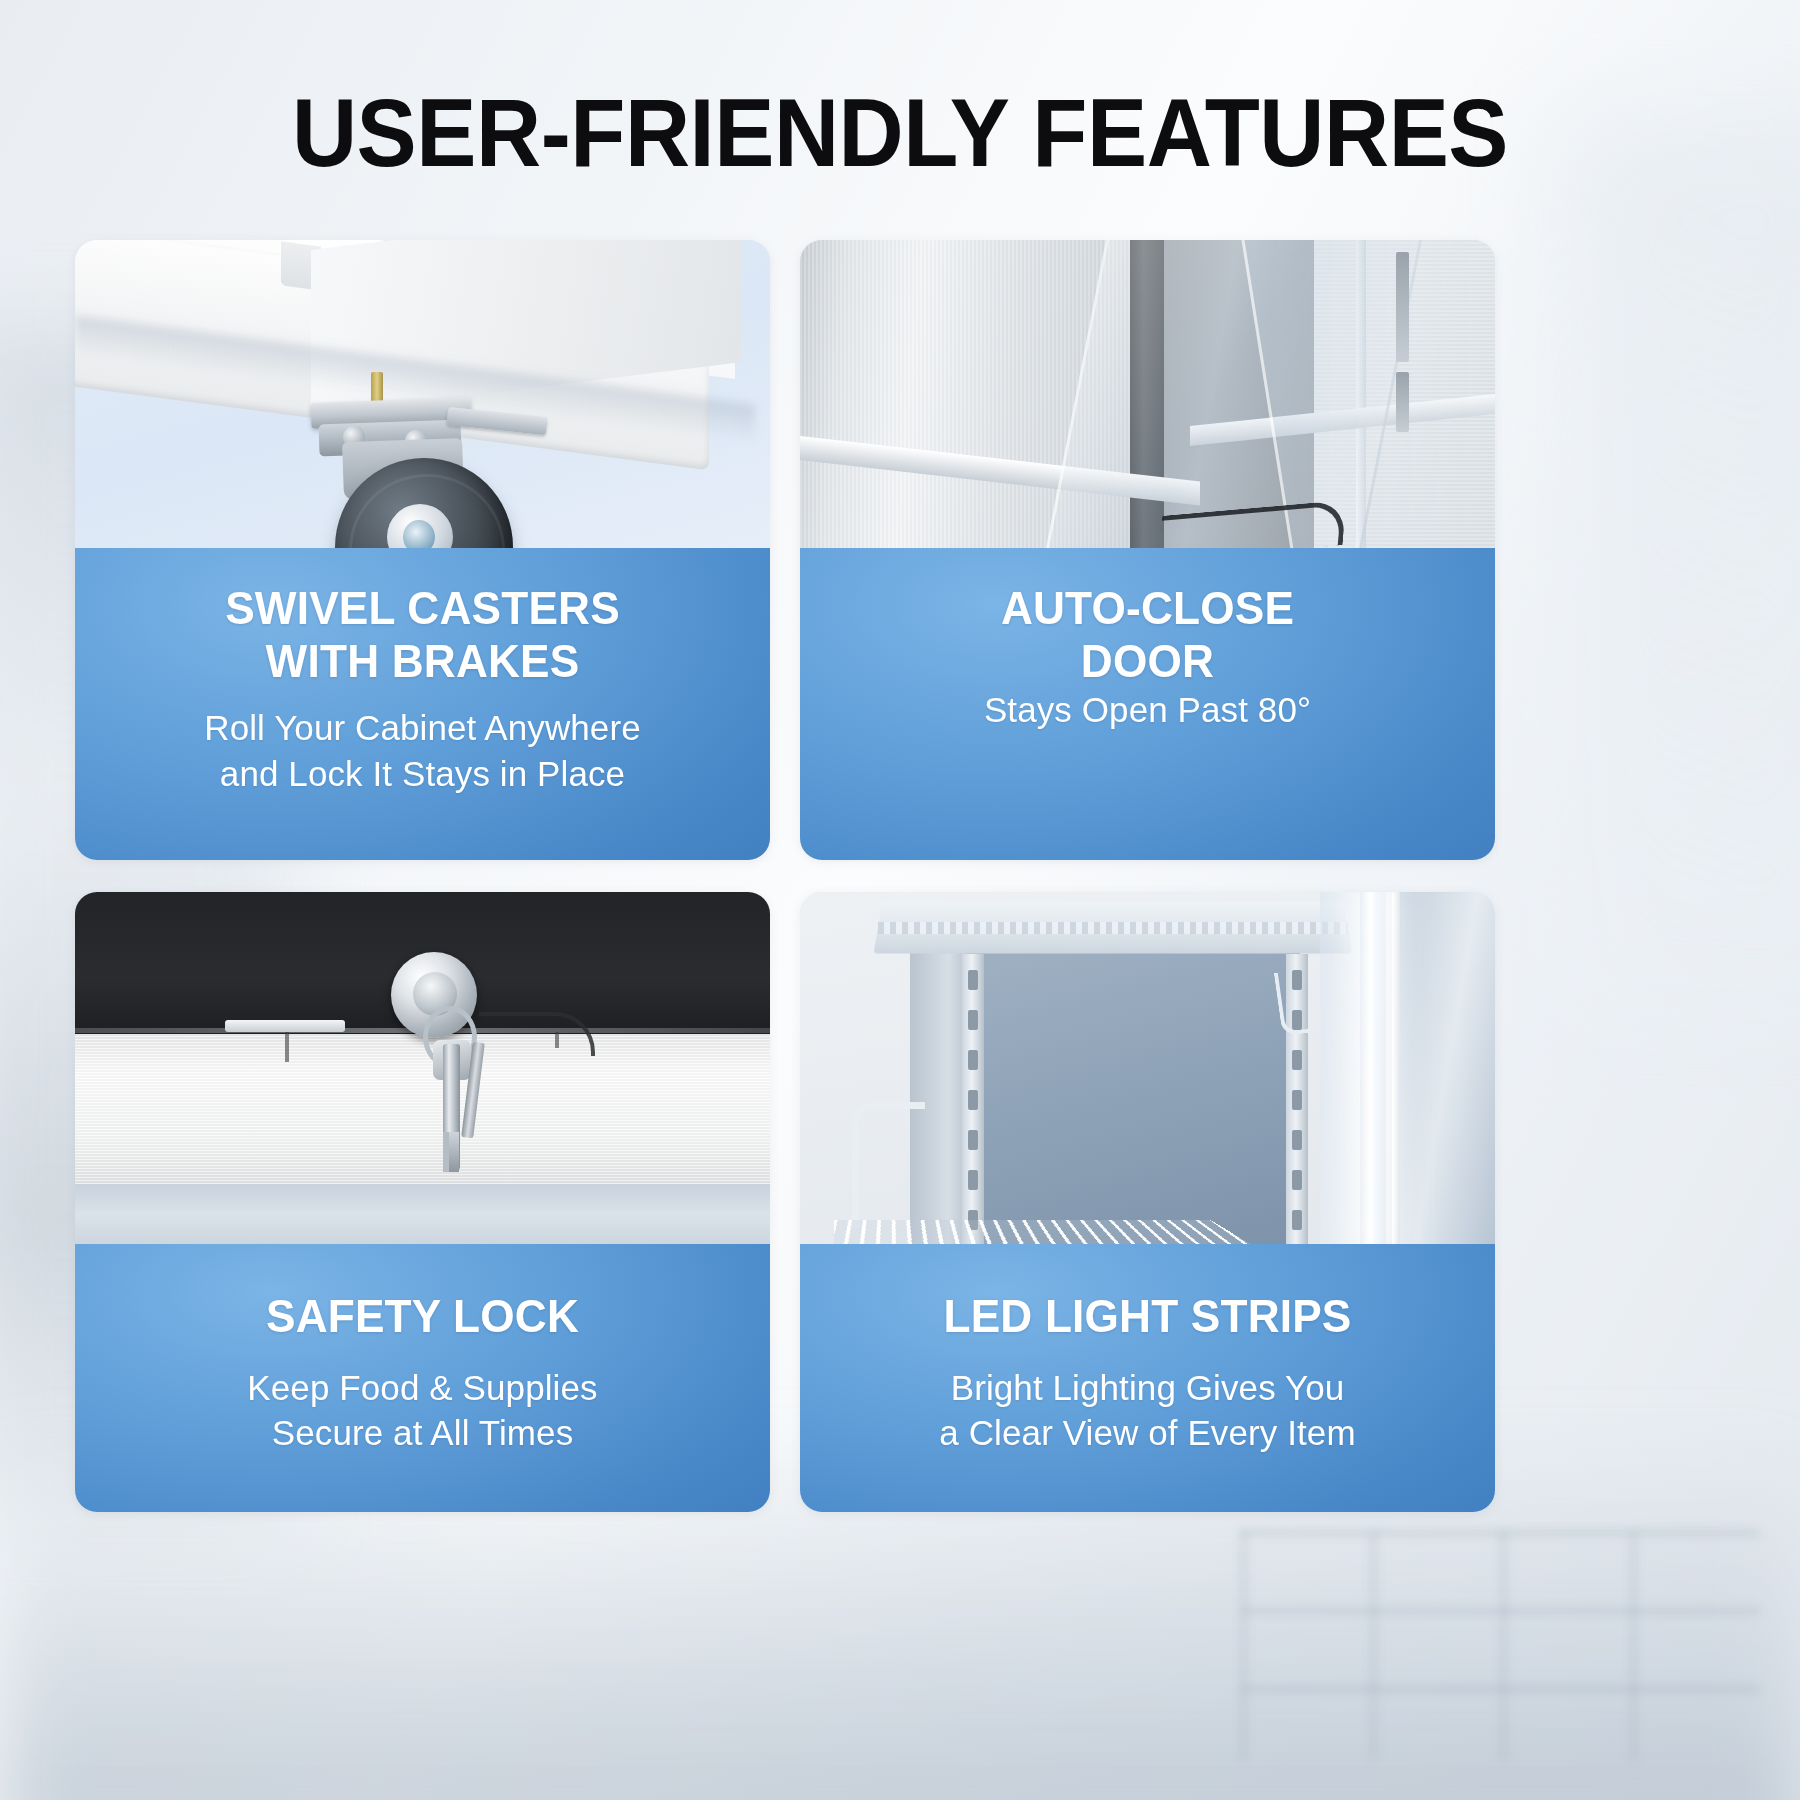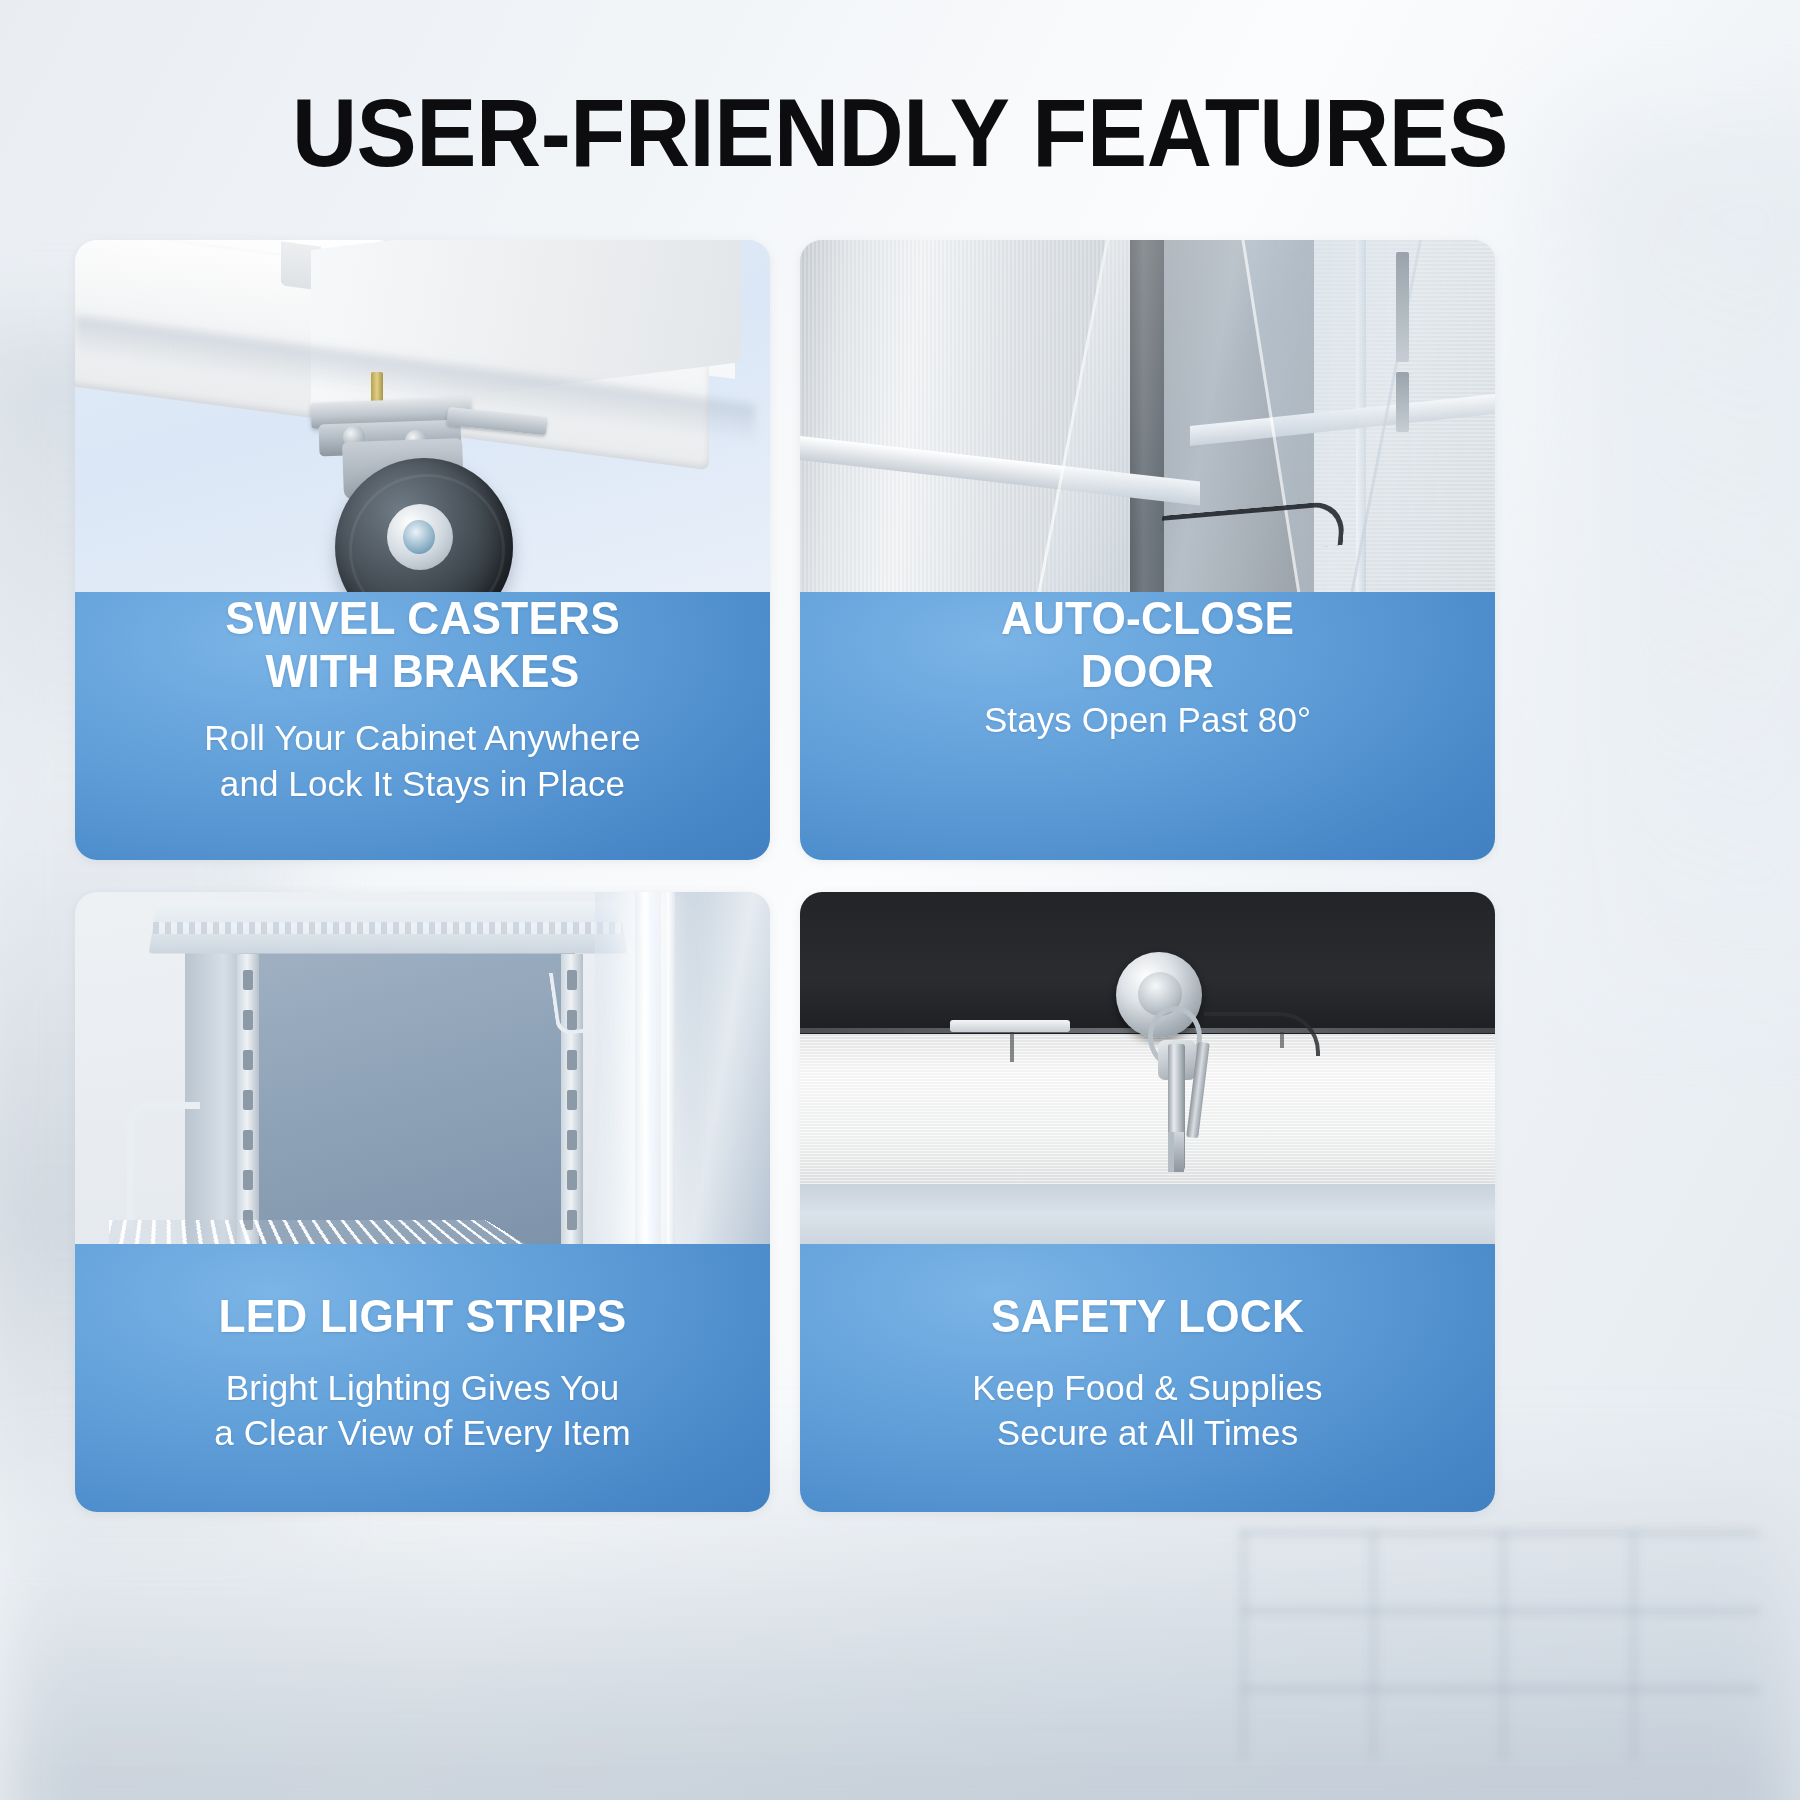--- a/index.html
+++ b/index.html
@@ -95,25 +95,26 @@
   .photo {
     position: absolute;
     left: 0; right: 0; top: 0;
     height: 352px;
     overflow: hidden;
   }
 
   .caption {
     position: absolute;
     left: 0; right: 0; bottom: 0;
-    height: 268px;
+    height: 312px;
     background:
       radial-gradient(120% 150% at 28% 18%, #7bb4e6 0%, #5f9ed8 36%, #4584c5 72%, #3b78ba 100%);
     color: #ffffff;
     text-align: center;
+    padding-top: 34px;
     box-sizing: border-box;
   }
   .card.r2 .caption {
     height: 268px;
     padding-top: 46px;
   }
 
   .cap-title {
     font-size: 47px;
     line-height: 1.12;
@@ -610,20 +611,46 @@
       <div class="glass-sheet"></div>
       <div class="glass-sheet2"></div>
       <div class="hinge"></div>
       <div class="hinge h2"></div>
       <div class="handle"></div>
     </div>
     <div class="caption">
       <div class="cap-title">AUTO-CLOSE</div>
       <div class="cap-title">DOOR</div>
       <div class="cap-sub" style="margin-top:0">Stays Open Past 80°</div>
+    </div>
+  </div>
+
+  <div class="card r2">
+    <div class="photo p3">
+      <div class="black-band"></div>
+      <div class="thin-line"></div>
+      <div class="tab"></div>
+      <div class="white-band"></div>
+      <div class="seam"></div>
+      <div class="seam s2"></div>
+      <div class="cord"></div>
+      <div class="lock-cyl">
+          <div class="lock-core"></div>
+        </div>
+      <div class="keyring"></div>
+      <div class="key-head"></div>
+      <div class="key"></div>
+      <div class="key2"></div>
+      <div class="key-teeth"></div>
+      <div class="floor"></div>
+    </div>
+    <div class="caption">
+      <div class="cap-title">SAFETY LOCK</div>
+      <div class="cap-sub">Keep Food &amp; Supplies</div>
+      <div class="cap-sub" style="margin-top:0">Secure at All Times</div>
     </div>
   </div>
 
   <div class="card r2">
     <div class="photo p4">
       <div class="back-panel"></div>
       <div class="left-col"></div>
       <div class="slot-strip">
         <div class="slot" style="top:16px"></div>
         <div class="slot" style="top:56px"></div>
@@ -652,39 +679,13 @@
       <div class="glass-r"></div>
       <div class="led-tube"></div>
     </div>
     <div class="caption">
       <div class="cap-title">LED LIGHT STRIPS</div>
       <div class="cap-sub">Bright Lighting Gives You</div>
       <div class="cap-sub" style="margin-top:0">a Clear View of  Every Item</div>
     </div>
   </div>
 
-  <div class="card r2">
-    <div class="photo p3">
-      <div class="black-band"></div>
-      <div class="thin-line"></div>
-      <div class="tab"></div>
-      <div class="white-band"></div>
-      <div class="seam"></div>
-      <div class="seam s2"></div>
-      <div class="cord"></div>
-      <div class="lock-cyl">
-          <div class="lock-core"></div>
-        </div>
-      <div class="keyring"></div>
-      <div class="key-head"></div>
-      <div class="key"></div>
-      <div class="key2"></div>
-      <div class="key-teeth"></div>
-      <div class="floor"></div>
-    </div>
-    <div class="caption">
-      <div class="cap-title">SAFETY LOCK</div>
-      <div class="cap-sub">Keep Food &amp; Supplies</div>
-      <div class="cap-sub" style="margin-top:0">Secure at All Times</div>
-    </div>
-  </div>
-
 </div>
 
 </body></html>

